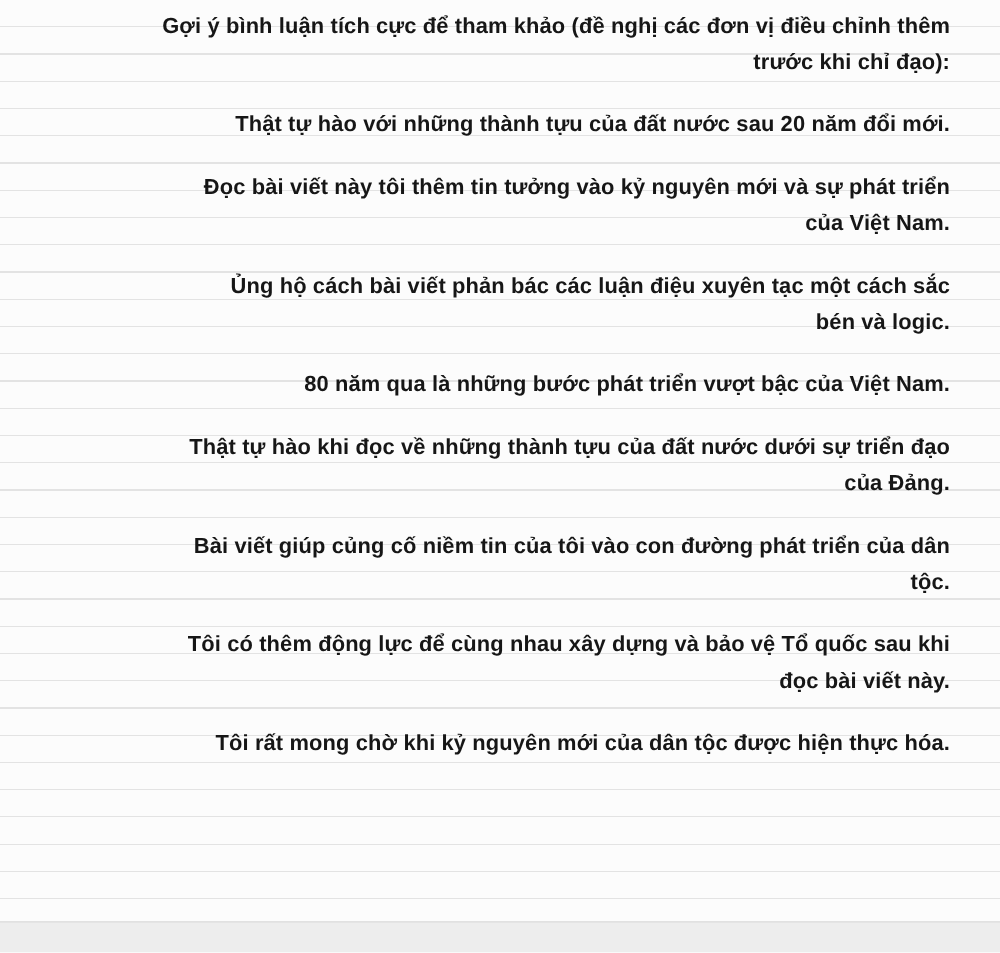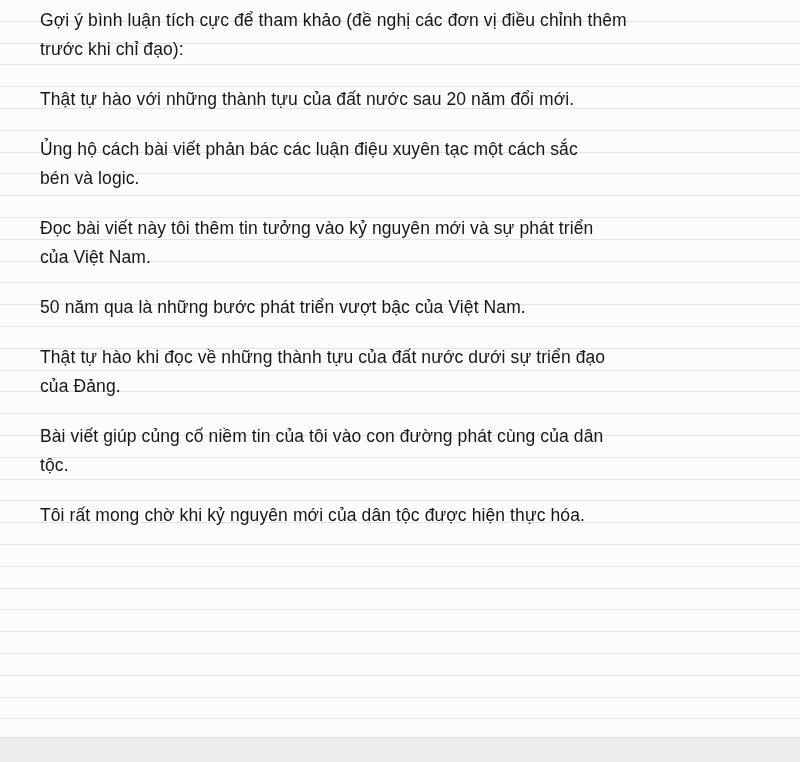--- a/index.html
+++ b/index.html
@@ -39,43 +39,46 @@
     top: 0;
     width: 800px;
     height: 762px;
     padding-top: 6px;
     box-sizing: border-box;
     z-index: 2;
   }
   .para {
     margin: 0 auto 21px auto;
     max-width: 720px;
-    text-align: left;
+    text-align: right;
     white-space: pre-line;      
     font-size: 17.5px;
     line-height: 29px;
     color: #161616;
     letter-spacing: 0.1px;
+    font-weight: bold;
   }
   .para:last-child {
     margin-bottom: 0;
   }
 </style>
 </head>
 <body style="--bg-color: #fcfcfc; --line-color: #e3e3e3; --band-color: #ededed; --band-border-color: #dcdcdc;">
 
 <div class="footer-band"></div>
 
 <div class="content">
   <p class="para">Gợi ý bình luận tích cực để tham khảo (đề nghị các đơn vị điều chỉnh thêm
 trước khi chỉ đạo):</p>
   <p class="para">Thật tự hào với những thành tựu của đất nước sau 20 năm đổi mới.</p>
+  <p class="para">Đọc bài viết này tôi thêm tin tưởng vào kỷ nguyên mới và sự phát triển
+của Việt Nam.</p>
   <p class="para">Ủng hộ cách bài viết phản bác các luận điệu xuyên tạc một cách sắc
 bén và logic.</p>
-  <p class="para">Đọc bài viết này tôi thêm tin tưởng vào kỷ nguyên mới và sự phát triển
-của Việt Nam.</p>
-  <p class="para">50 năm qua là những bước phát triển vượt bậc của Việt Nam.</p>
+  <p class="para">80 năm qua là những bước phát triển vượt bậc của Việt Nam.</p>
   <p class="para">Thật tự hào khi đọc về những thành tựu của đất nước dưới sự triển đạo
 của Đảng.</p>
-  <p class="para">Bài viết giúp củng cố niềm tin của tôi vào con đường phát cùng của dân
+  <p class="para">Bài viết giúp củng cố niềm tin của tôi vào con đường phát triển của dân
 tộc.</p>
+  <p class="para">Tôi có thêm động lực để cùng nhau xây dựng và bảo vệ Tổ quốc sau khi
+đọc bài viết này.</p>
   <p class="para">Tôi rất mong chờ khi kỷ nguyên mới của dân tộc được hiện thực hóa.</p>
 </div>
 
 </body></html>

